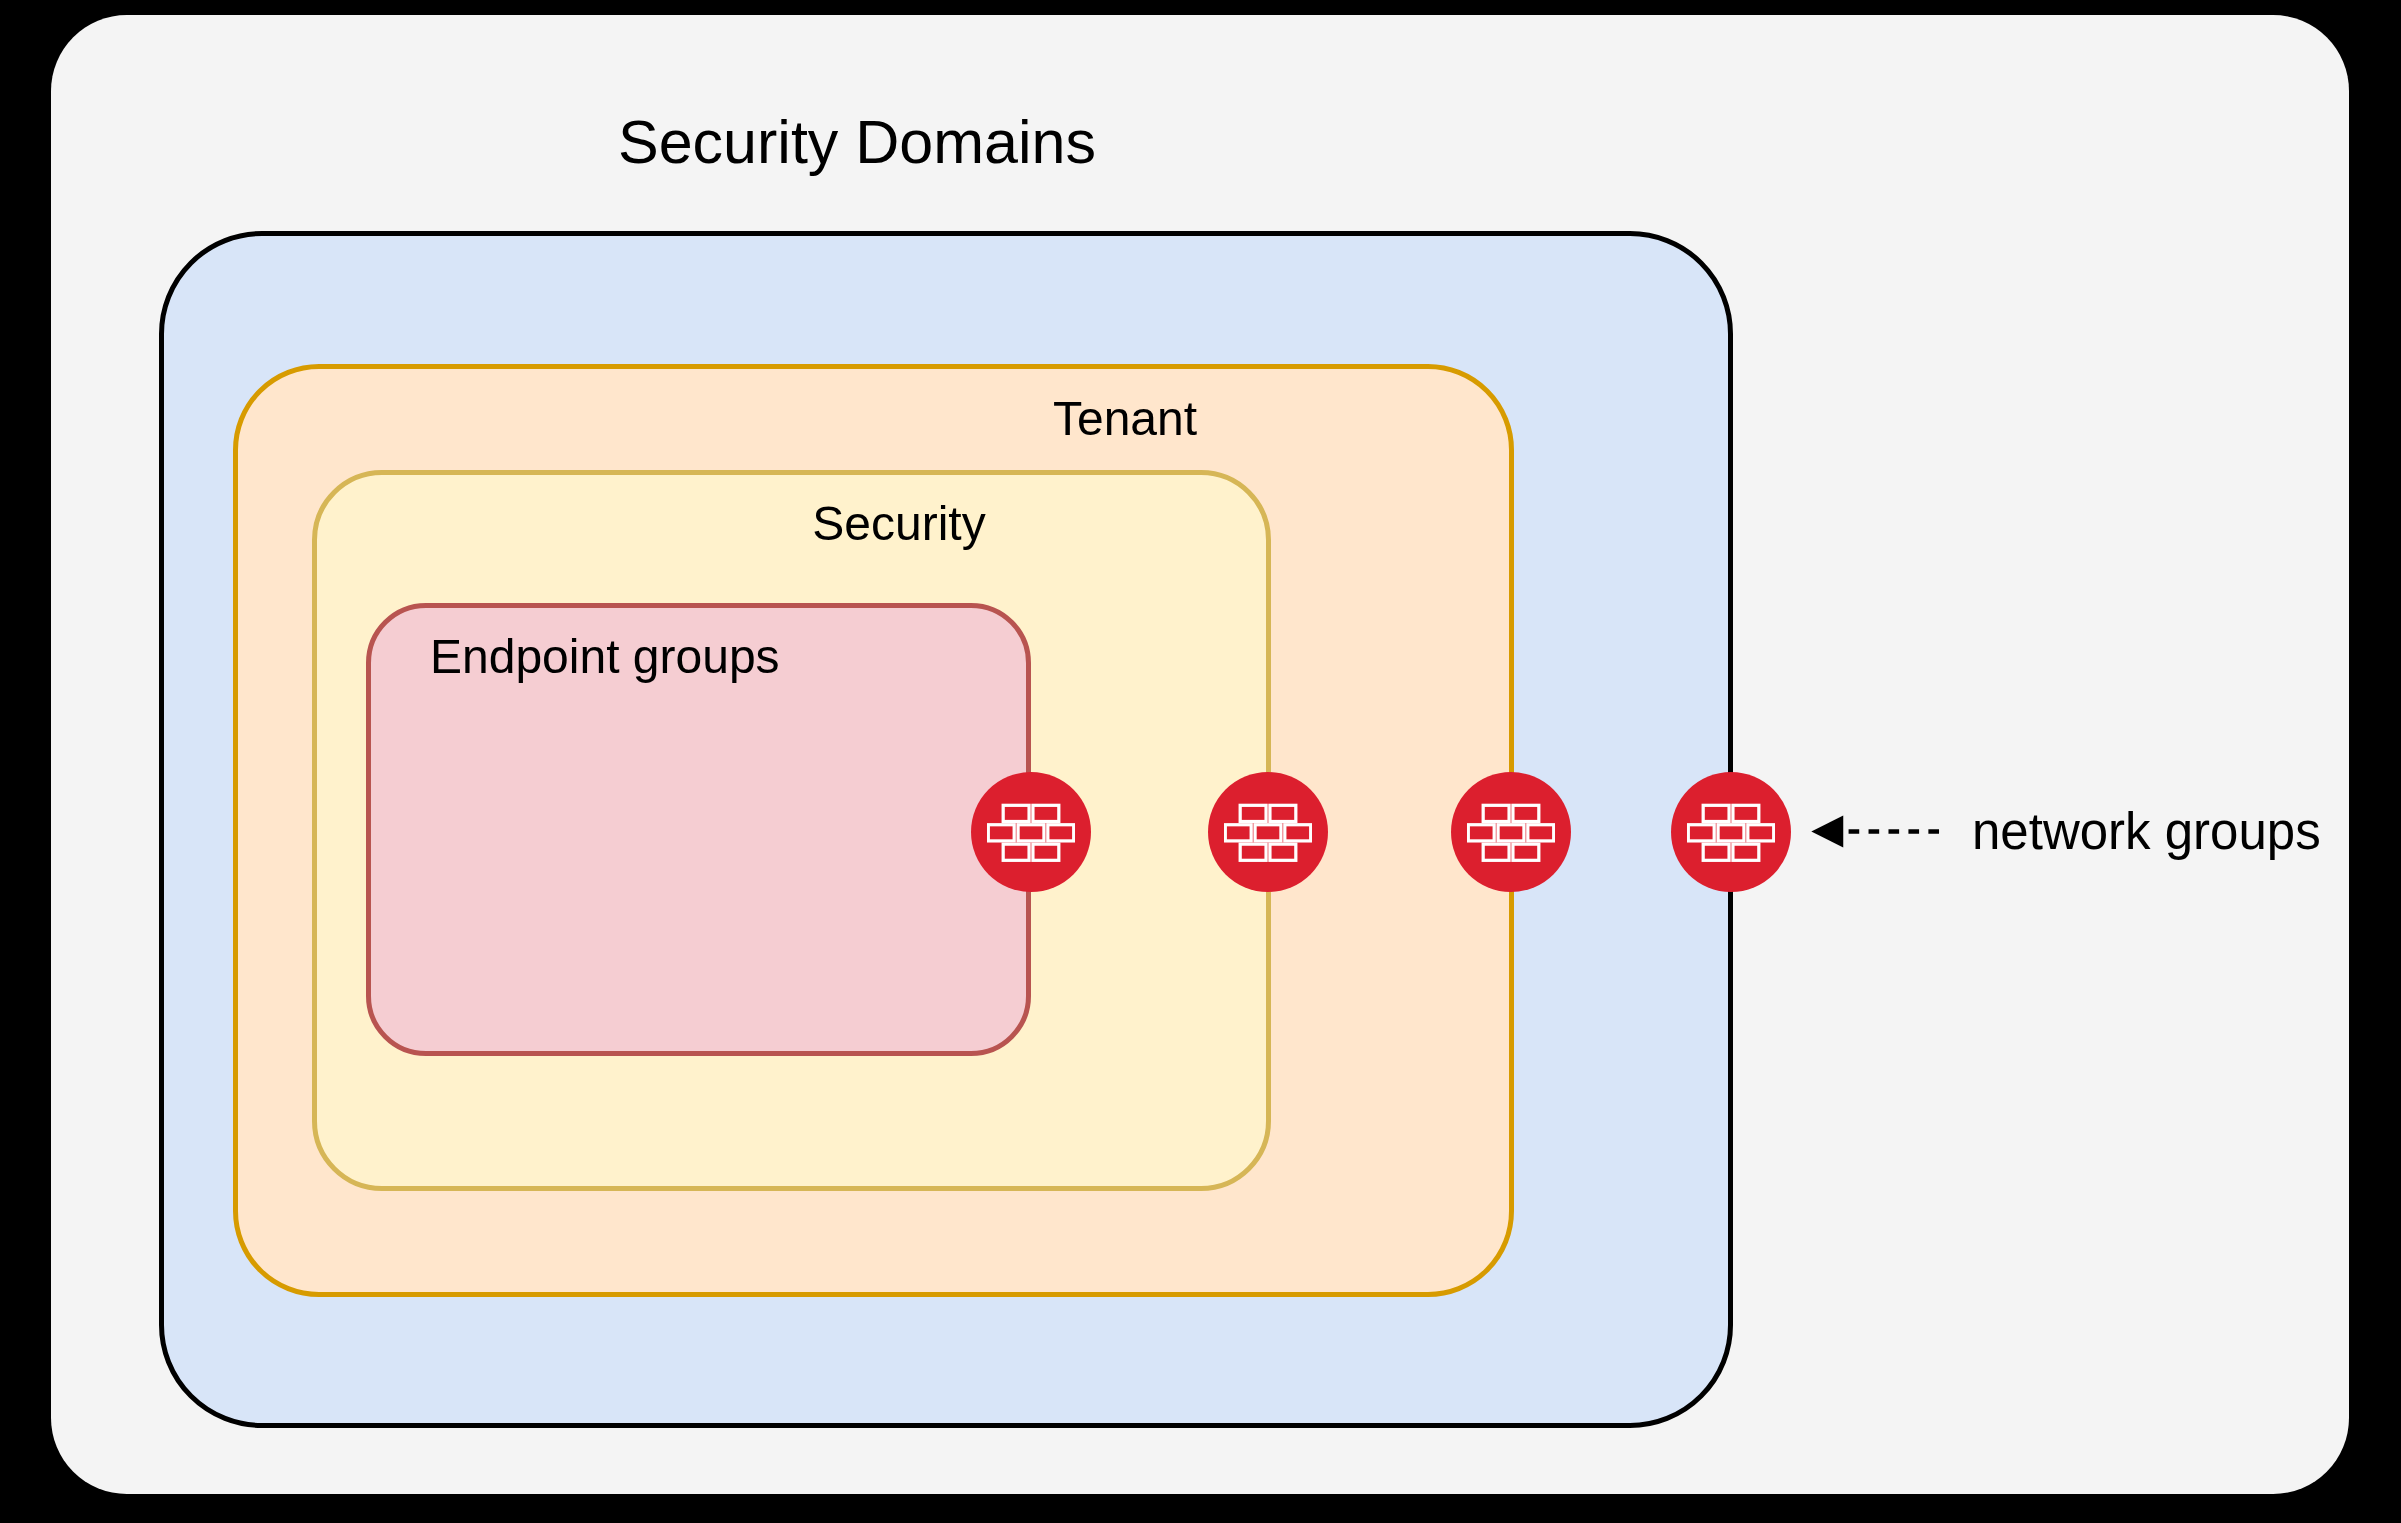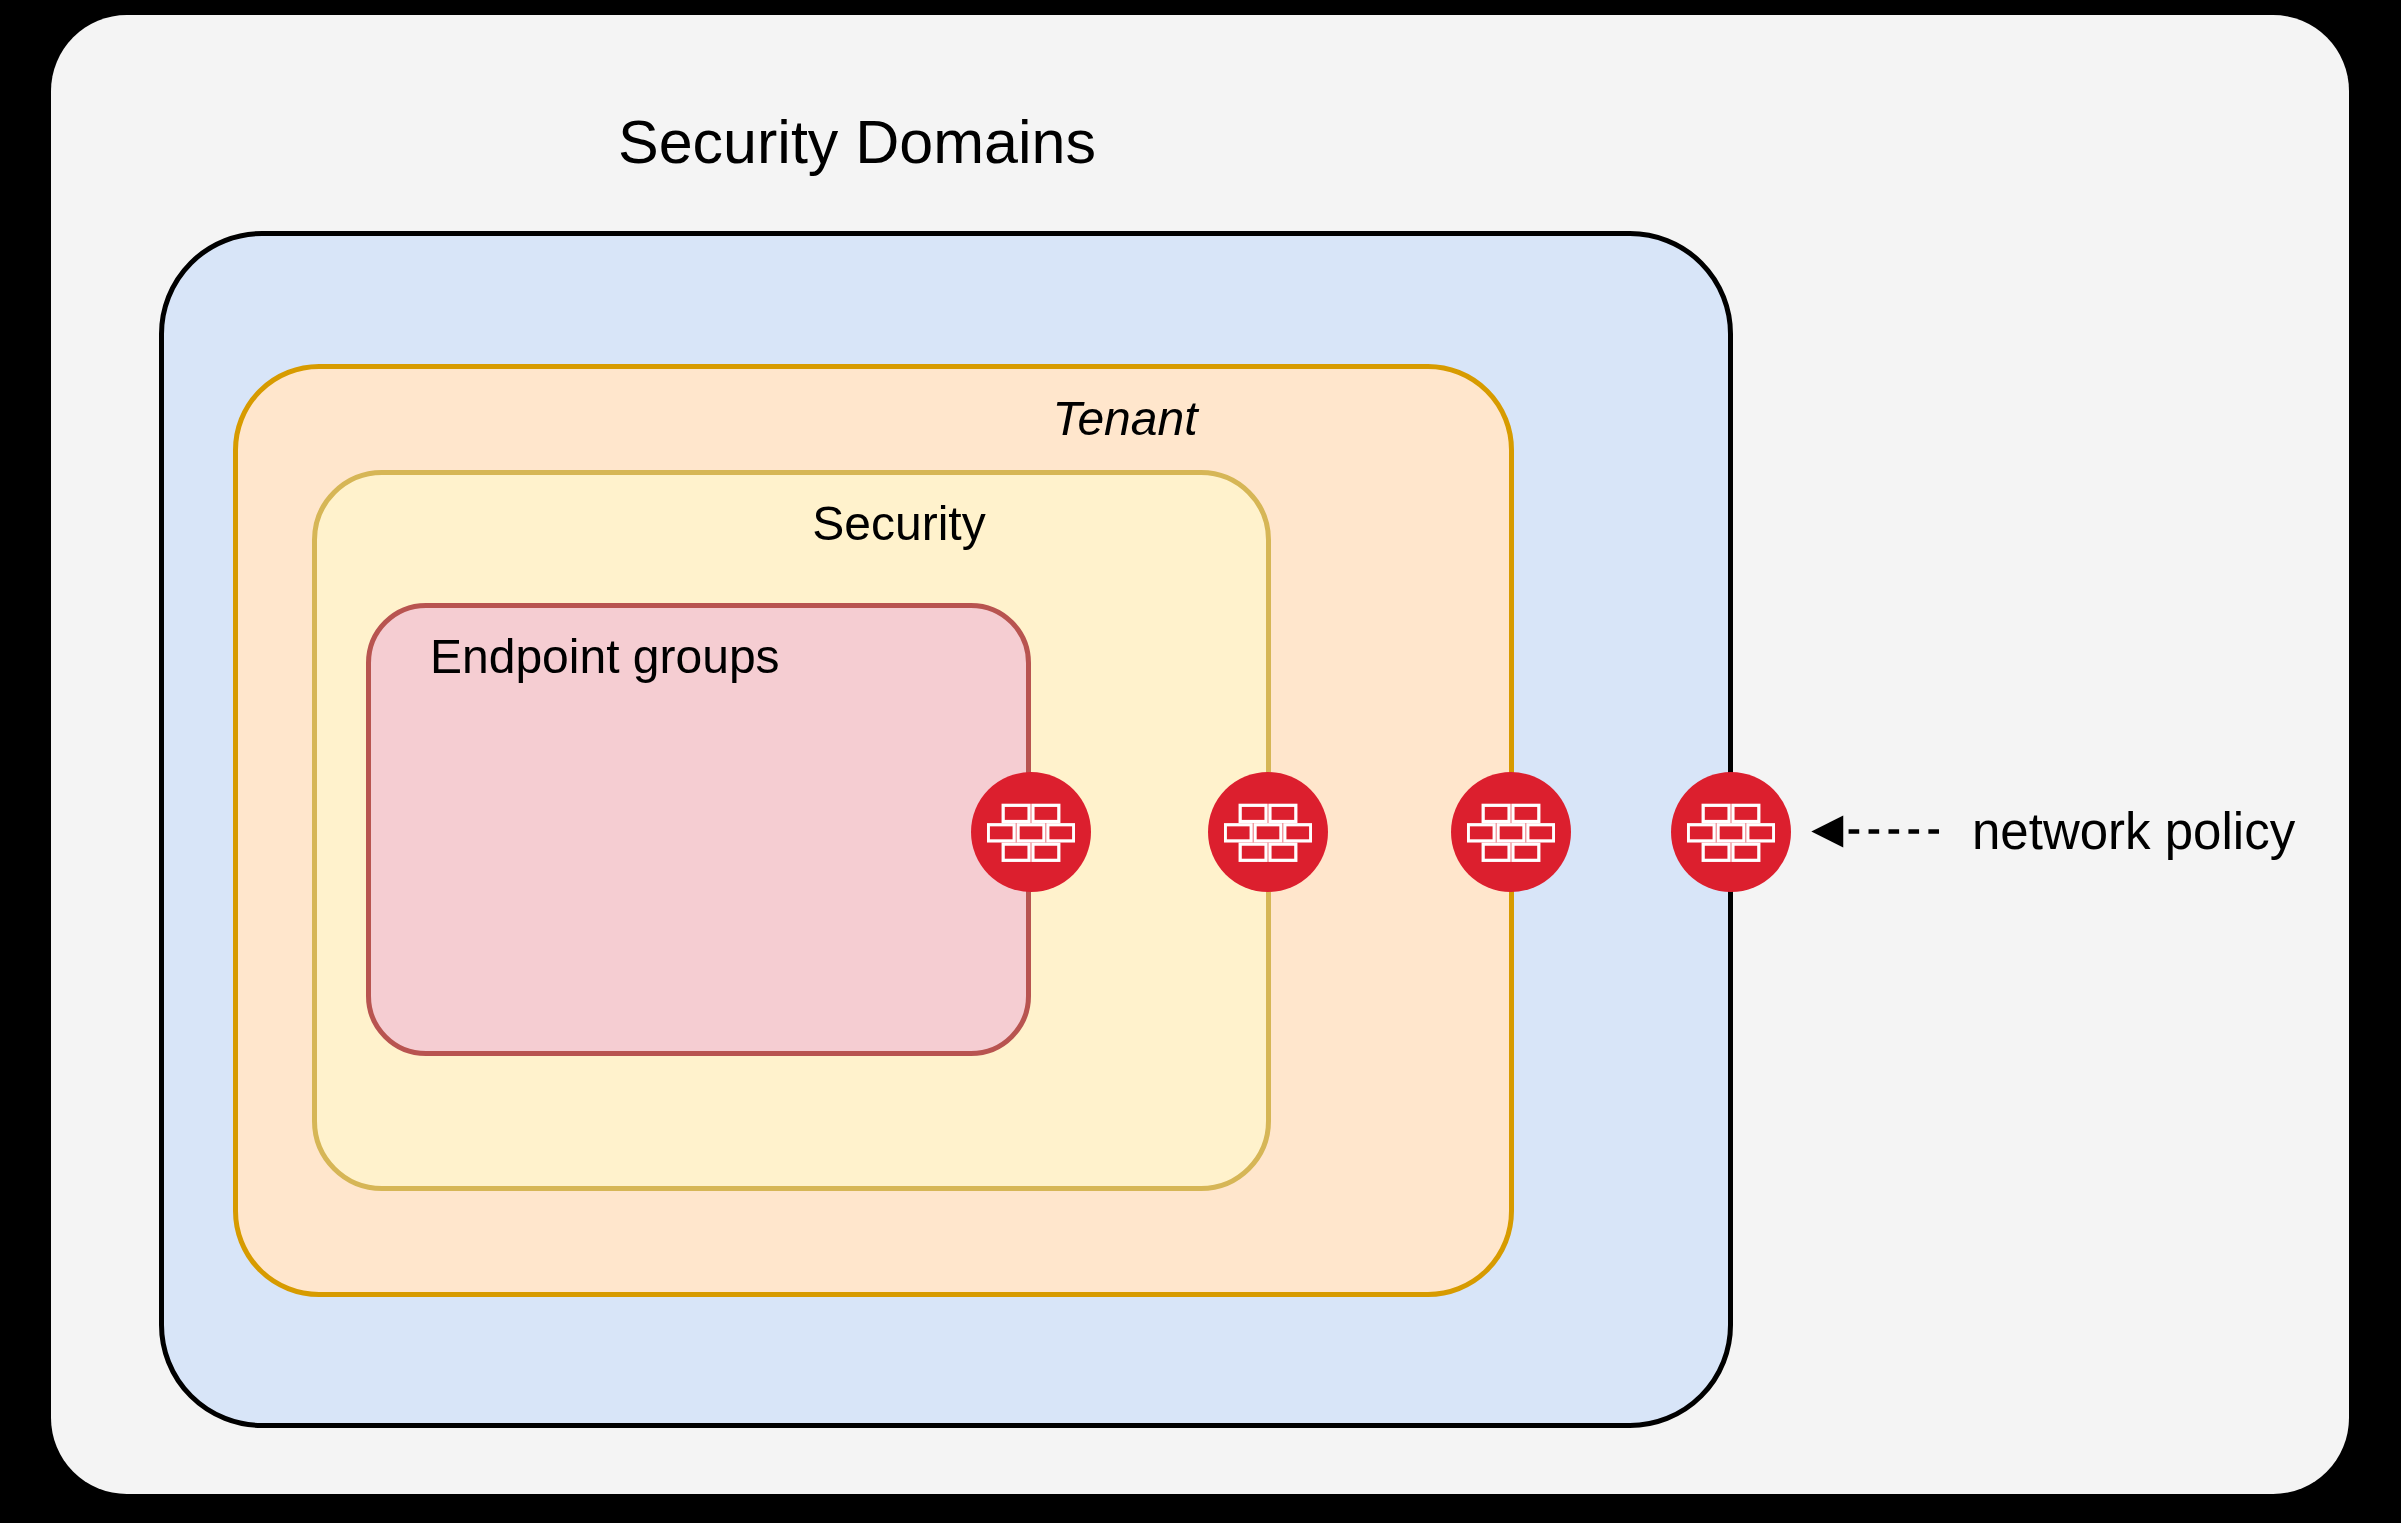--- a/index.html
+++ b/index.html
@@ -26,21 +26,21 @@
   #box-namespace{
     left:261px;top:455px;width:959px;height:721px;background:#fff2cc;
     border:5.3px solid #d6b656;border-radius:70px;
   }
   #box-endpoint{
     left:315px;top:588px;width:665px;height:453px;background:#f5cdd2;
     border:5.3px solid #b85450;border-radius:60px;
   }
   .boxlabel{font-size:48px;line-height:1;white-space:nowrap;}
   #label-cluster{left:1391px;top:262px;transform:translateX(-50%);}
-  #label-tenant{left:1074px;top:380px;transform:translateX(-50%);font-style:italic;}
+  #label-tenant{left:1074px;top:380px;transform:translateX(-50%);}
   #label-namespace{left:848px;top:485px;transform:translateX(-50%);}
   #label-endpoint{left:379px;top:618px;}
   #label-kubernetes{
     left:889px;top:1311px;transform:translateX(-50%);
     font-size:63px;font-weight:bold;line-height:1;color:#326ce5;white-space:nowrap;
   }
   
   .fw{
     width:120px;height:120px;border-radius:50%;background:#dc1f2e;
     display:flex;align-items:center;justify-content:center;top:757px;
@@ -119,17 +119,17 @@
           <rect x="25" y="63" width="40" height="25"></rect>
             <rect x="71" y="63" width="40" height="25"></rect>
         </g>
       </svg>
     </div>
 
     <svg id="arrow" class="abs" width="143" height="47" viewBox="0 0 215 70">
       <polygon points="2,35 50,11 50,59" fill="#000"></polygon>
       <line x1="58" y1="35" x2="205" y2="35" stroke="#000" stroke-width="7" stroke-dasharray="16 14"></line>
     </svg>
-    <div id="label-policy" class="abs">network policy</div>
+    <div id="label-policy" class="abs">network groups</div>
 
   </div>
 </div>
 
 
 </body></html>

